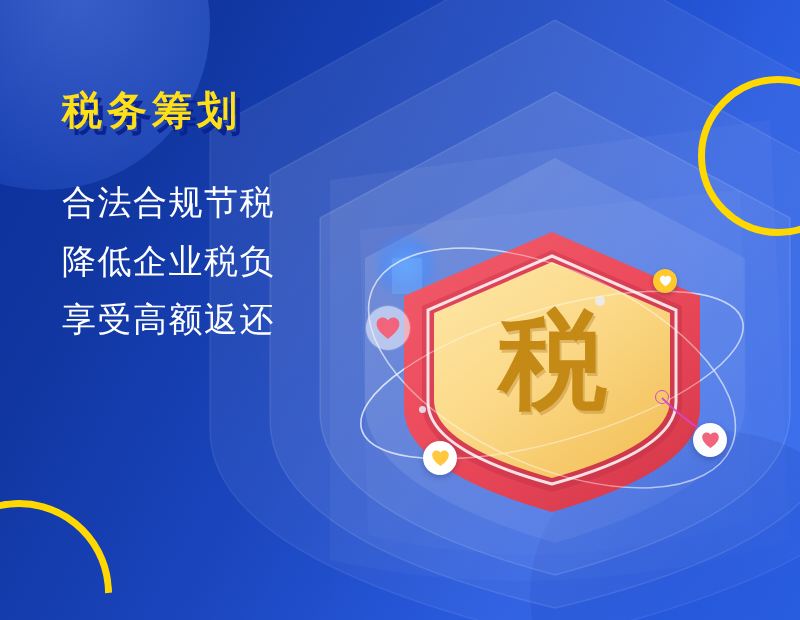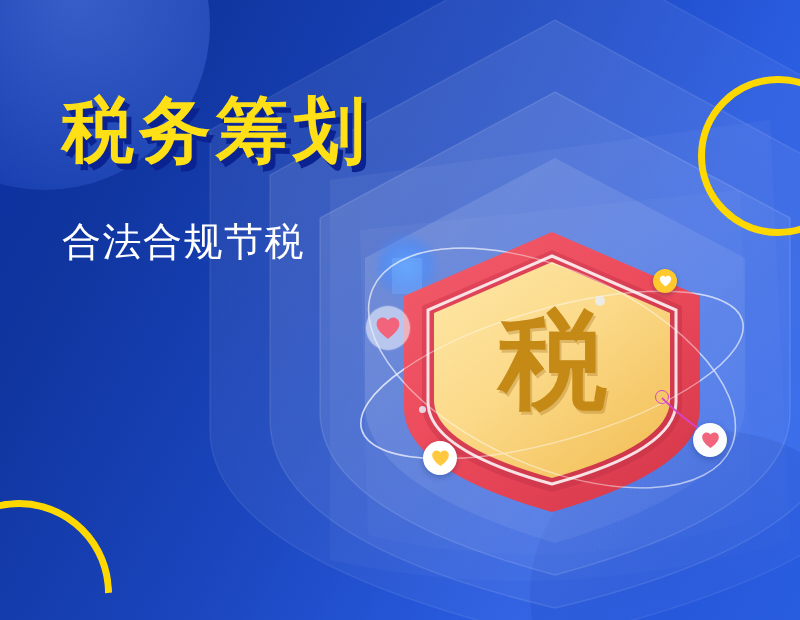--- a/index.html
+++ b/index.html
@@ -42,29 +42,29 @@
   .arc-bl{
     position:absolute;left:-74px;bottom:-66px;width:172px;height:172px;border-radius:50%;
     border:7px solid #FFD800;
     clip-path:polygon(0% 0%,100% 0%,100% 55%,0% 55%);
     transform:rotate(-6deg);
   }
 
   
   .copy{position:absolute;left:62px;top:92px;}
   .headline{
-    font-size:72px;font-weight:bold;letter-spacing:5px;line-height:1.08;
+    font-size:40px;font-weight:bold;letter-spacing:5px;line-height:1.08;
     color:#FFDF16;
     text-shadow:5px 6px 0 #0B2391;
     white-space:nowrap;
-    font-family:Liberation Sans, sans-serif;
+    font-family:Liberation Mono, monospace;
   }
   .bullets{margin-top:38px;}
   .bullet{
-    font-size:39px;line-height:1.72;color:#FFFFFF;letter-spacing:1.5px;white-space:nowrap;
+    font-size:34px;line-height:1.72;color:#FFFFFF;letter-spacing:1.5px;white-space:nowrap;
   }
 
   
   .chip{position:absolute;border-radius:50%;display:flex;align-items:center;justify-content:center;}
   .chip svg{display:block;}
   .chip-heart-pink-lt{left:366px;top:306px;width:44px;height:44px;background:rgba(232,238,252,0.62);box-shadow:0 0 0 1px rgba(255,255,255,0.14);}
   .chip-heart-gold{left:423px;top:441px;width:34px;height:34px;background:#FFFFFF;box-shadow:0 2px 6px rgba(3,20,70,0.28);}
   .chip-heart-white-sm{left:653px;top:269px;width:24px;height:24px;background:#FFC82C;box-shadow:0 2px 5px rgba(3,20,70,0.30);}
   .chip-heart-pink{left:693px;top:423px;width:34px;height:34px;background:#FBFCFE;box-shadow:0 2px 6px rgba(3,20,70,0.28);}
   .dot-small{position:absolute;border-radius:50%;background:#E9EFFC;}
@@ -217,16 +217,18 @@
   </div>
 
   <div class="dot-small dot-a"></div>
   <div class="dot-small dot-b"></div>
   <div class="ring-magenta"></div>
 
   <div class="copy">
     <div class="headline">税务筹划</div>
     <div class="bullets">
       <div class="bullet">合法合规节税</div>
+      <div class="bullet">降低企业税负</div>
+      <div class="bullet">享受高额返还</div>
     </div>
   </div>
 
 </div>
 
 </body></html>

